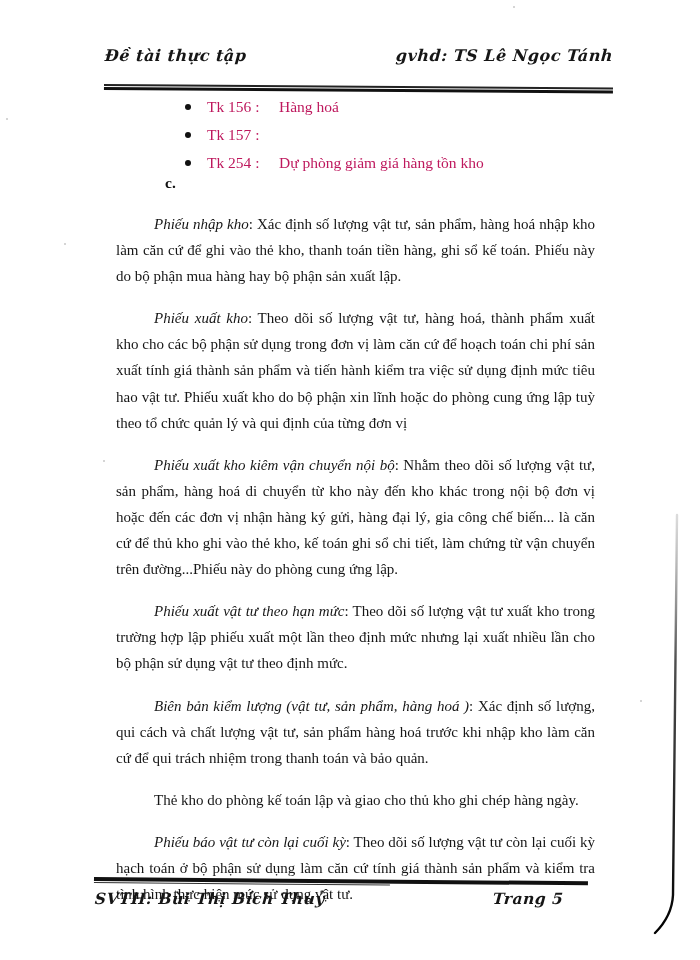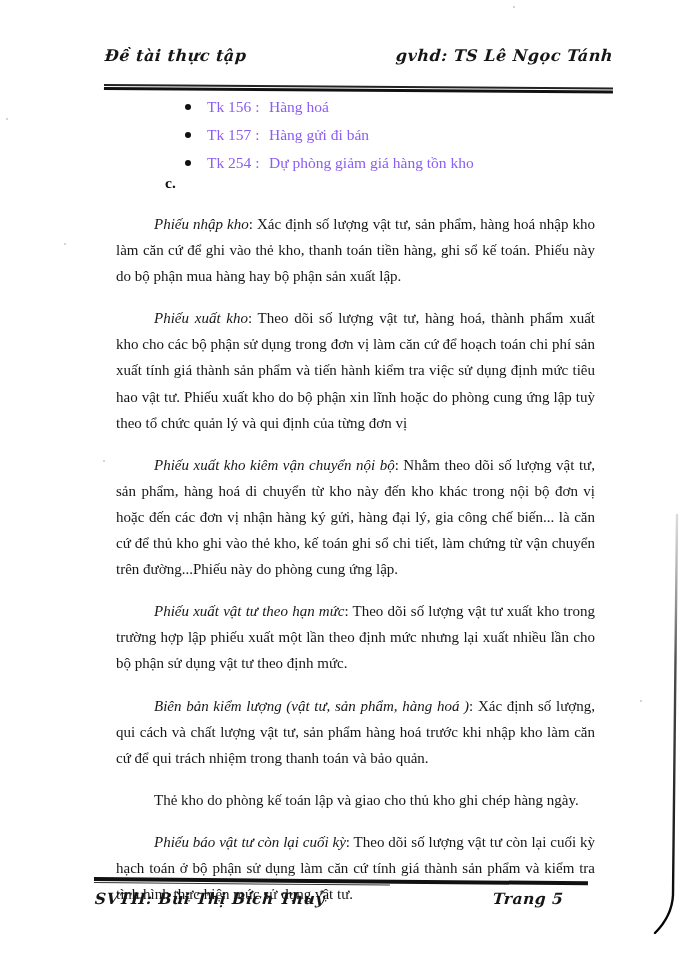--- a/index.html
+++ b/index.html
@@ -24,29 +24,29 @@
   }
   .header-rule{
     position:absolute;top:84px;left:104px;width:509px;
     transform:rotate(0.4deg);transform-origin:left top;
   }
   .header-rule .thin{height:1.5px;background:#222;margin-bottom:1px;}
   .header-rule .thick{height:3.5px;background:#111;}
   
   .accounts{
     position:absolute;top:93px;left:185px;width:420px;
-    font-size:15.5px;color:#8b5cf6;
+    font-size:15.5px;color:#be185d;
   }
   .account-item{display:flex;align-items:baseline;height:28px;line-height:28px;}
   .bullet{
     width:6px;height:6px;border-radius:50%;background:#111;
     align-self:center;flex:0 0 6px;margin-right:16px;
   }
   .account-code{flex:0 0 62px;}
-  .account-name{}
+  .account-name{margin-left:10px;}
   
   .heading{
     position:absolute;top:170px;left:165px;width:445px;
     display:flex;font-weight:700;font-size:15.5px;line-height:26px;color:#101010;
   }
   .heading-marker{flex:0 0 45px;}
   
   .content{
     position:absolute;top:195px;left:100px;width:511px;
     font-size:15px;line-height:26.1px;text-align:justify;color:#161616;
@@ -85,21 +85,20 @@
 
   <div class="accounts">
     <div class="account-item">
       <span class="bullet"></span>
       <span class="account-code">Tk 156 :</span>
       <span class="account-name">Hàng hoá</span>
     </div>
     <div class="account-item">
       <span class="bullet"></span>
       <span class="account-code">Tk 157 :</span>
-      <span class="account-name">Hàng gửi đi bán</span>
     </div>
     <div class="account-item">
       <span class="bullet"></span>
       <span class="account-code">Tk 254 :</span>
       <span class="account-name">Dự phòng giảm giá hàng tồn kho</span>
     </div>
   </div>
 
   <div class="heading">
     <span class="heading-marker">c.</span>

